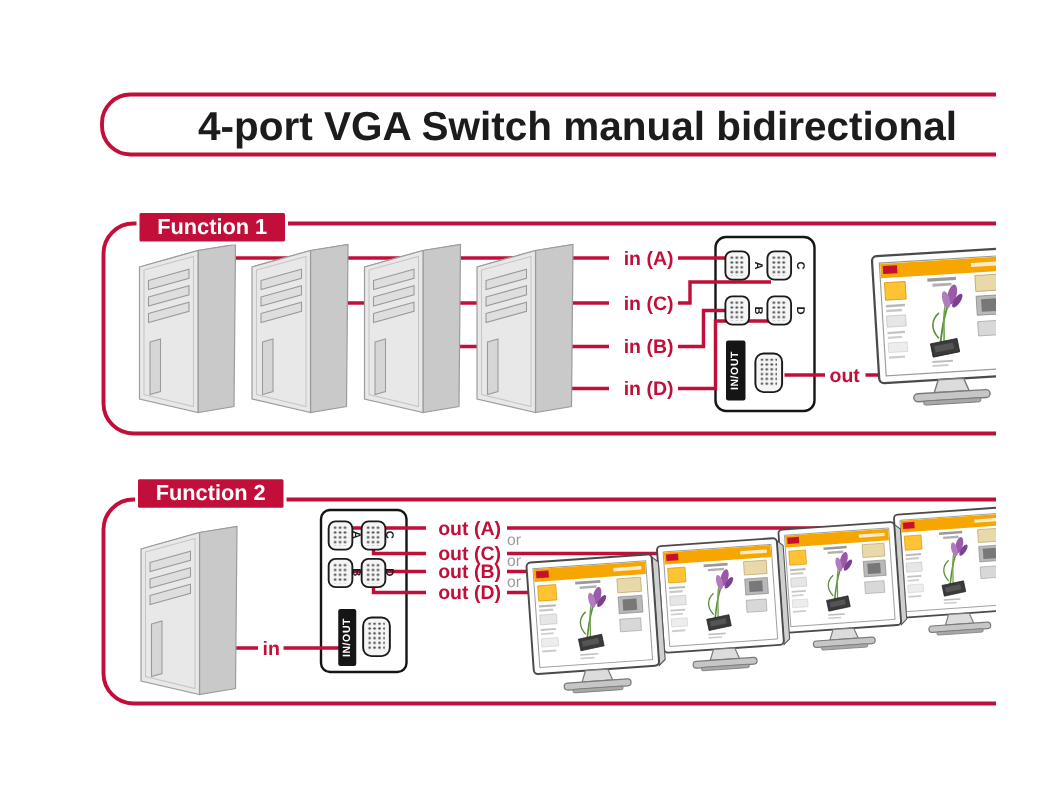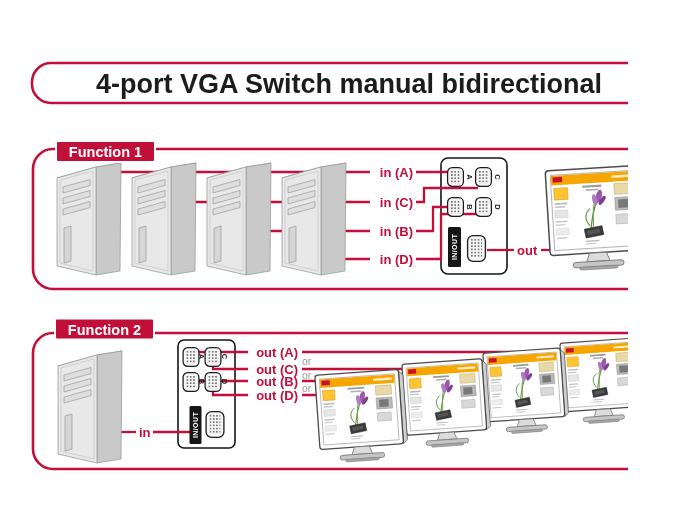--- a/index.html
+++ b/index.html
@@ -1,17 +1,17 @@
 <!DOCTYPE html>
 <html><head>
 <meta charset="utf-8">
 <style>
   html,body { margin:0; padding:0; background:#ffffff; }
   .stage { position:relative; width:628px; height:530px; background:#ffffff; overflow:hidden;
-           font-family:"Liberation Sans", sans-serif; }
+           font-family:"Liberation Sans", sans-serif;margin-left:36px; }
   svg text { dominant-baseline:central; }
   .t-title  { font:600 27px "Liberation Sans", sans-serif; fill:#1c1c1c; }
   .t-fn     { font:bold 14.5px "Liberation Sans", sans-serif; fill:#ffffff; }
   .t-io     { font:bold 13px "Liberation Sans", sans-serif; fill:#c20f3a; }
   .t-or     { font:400 10.5px "Liberation Sans", sans-serif; fill:#9b9b9b; }
   .t-port   { font:bold 7.5px "Liberation Sans", sans-serif; fill:#1b1b1b; }
   .t-banner { font:bold 7px "Liberation Sans", sans-serif; fill:#ffffff; letter-spacing:.4px; }
   .ln  { stroke:#c20f3a; stroke-width:2.3; fill:none; }
   .box { stroke:#c20f3a; stroke-width:2.6; fill:none; }
 </style>

